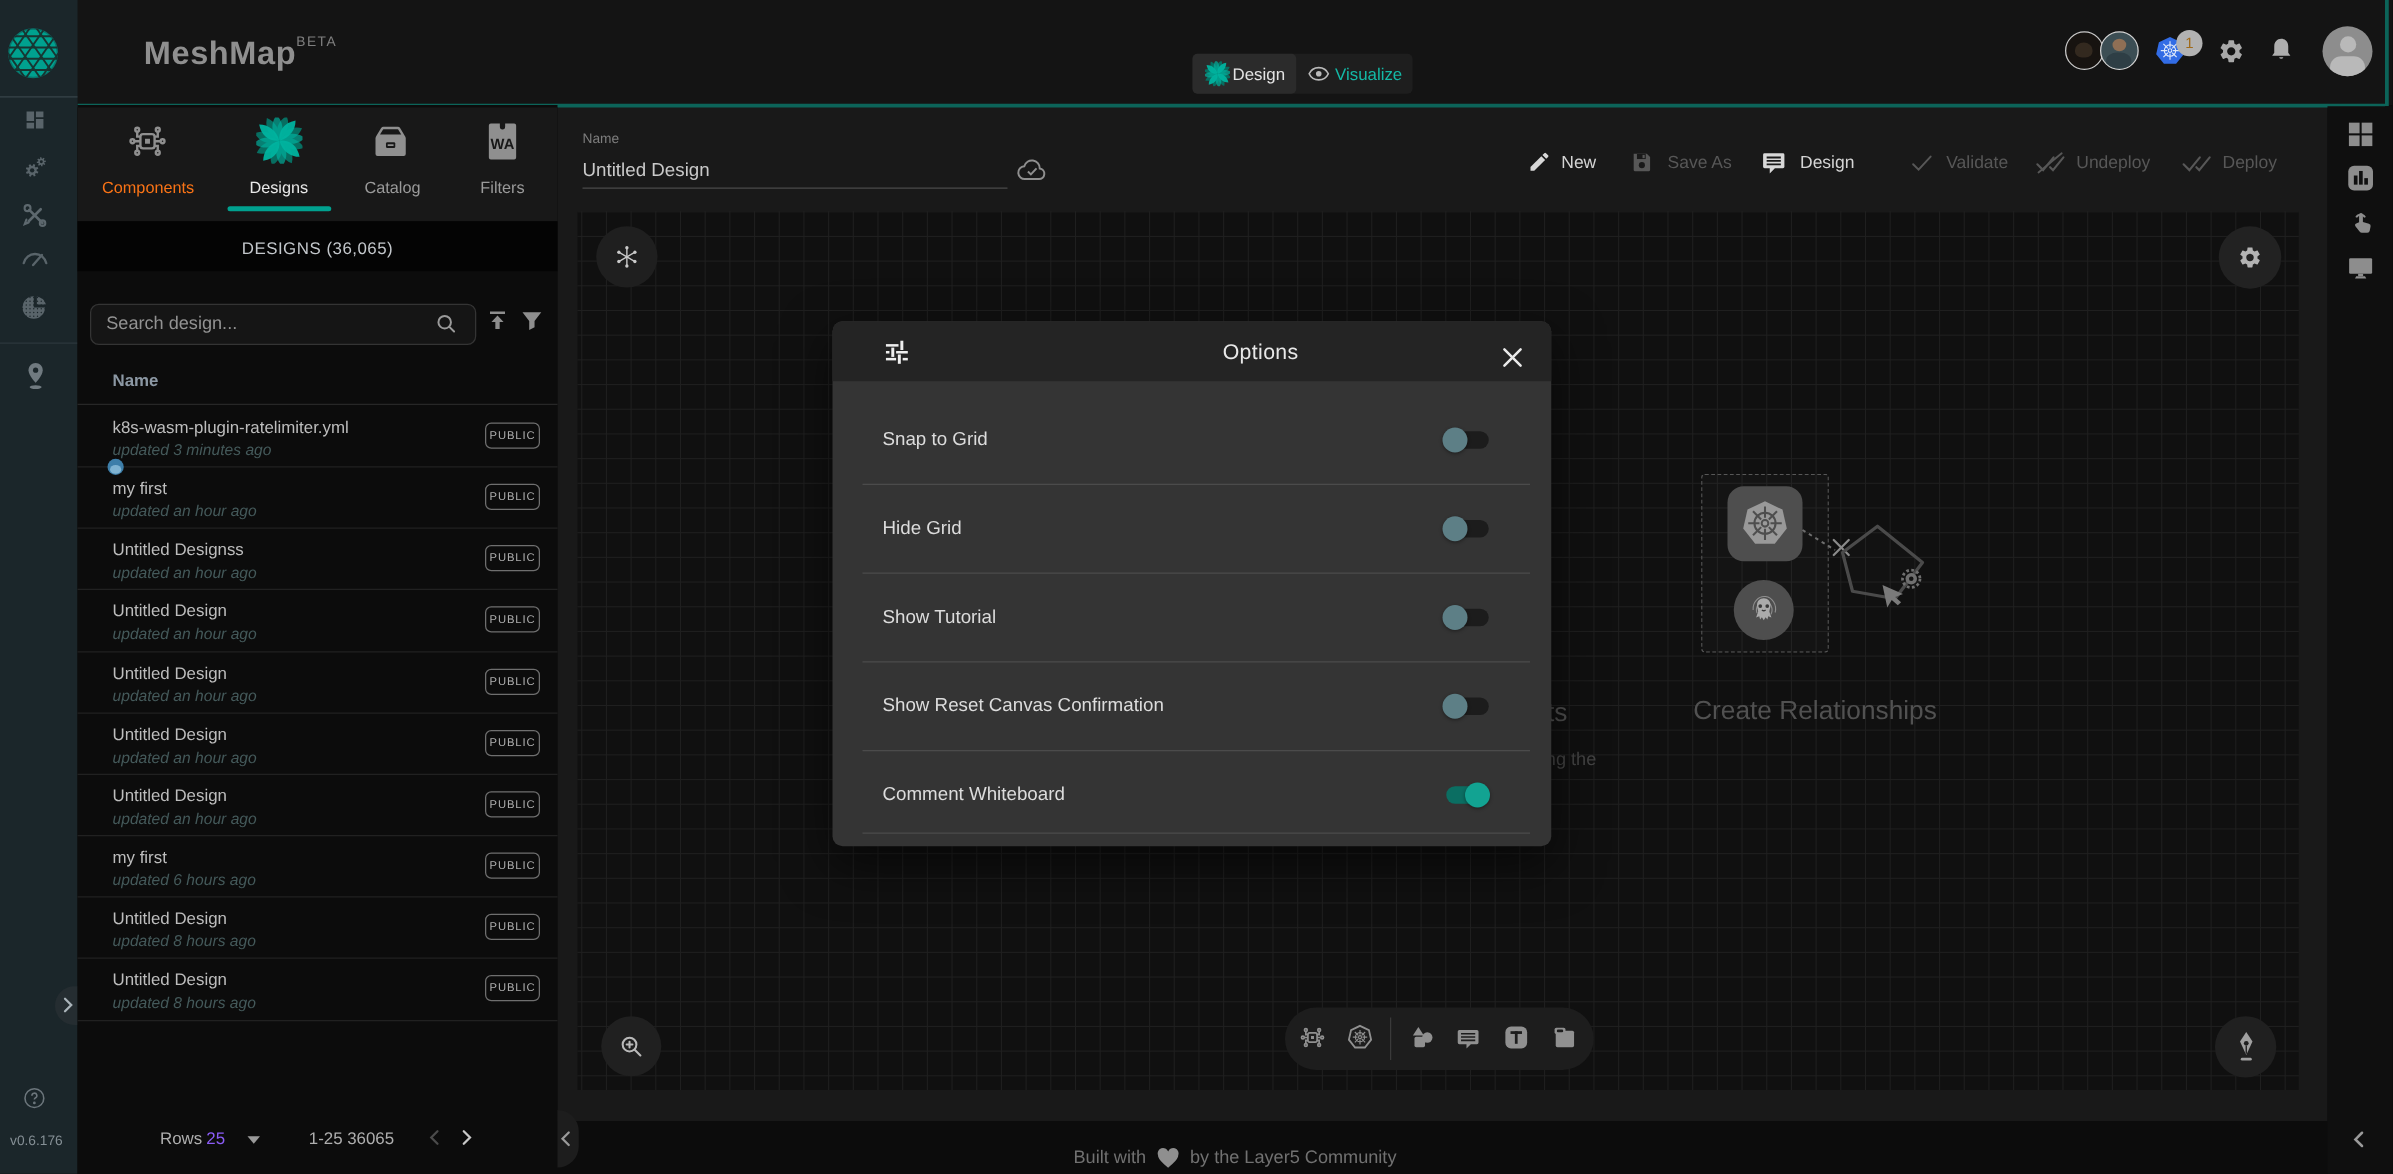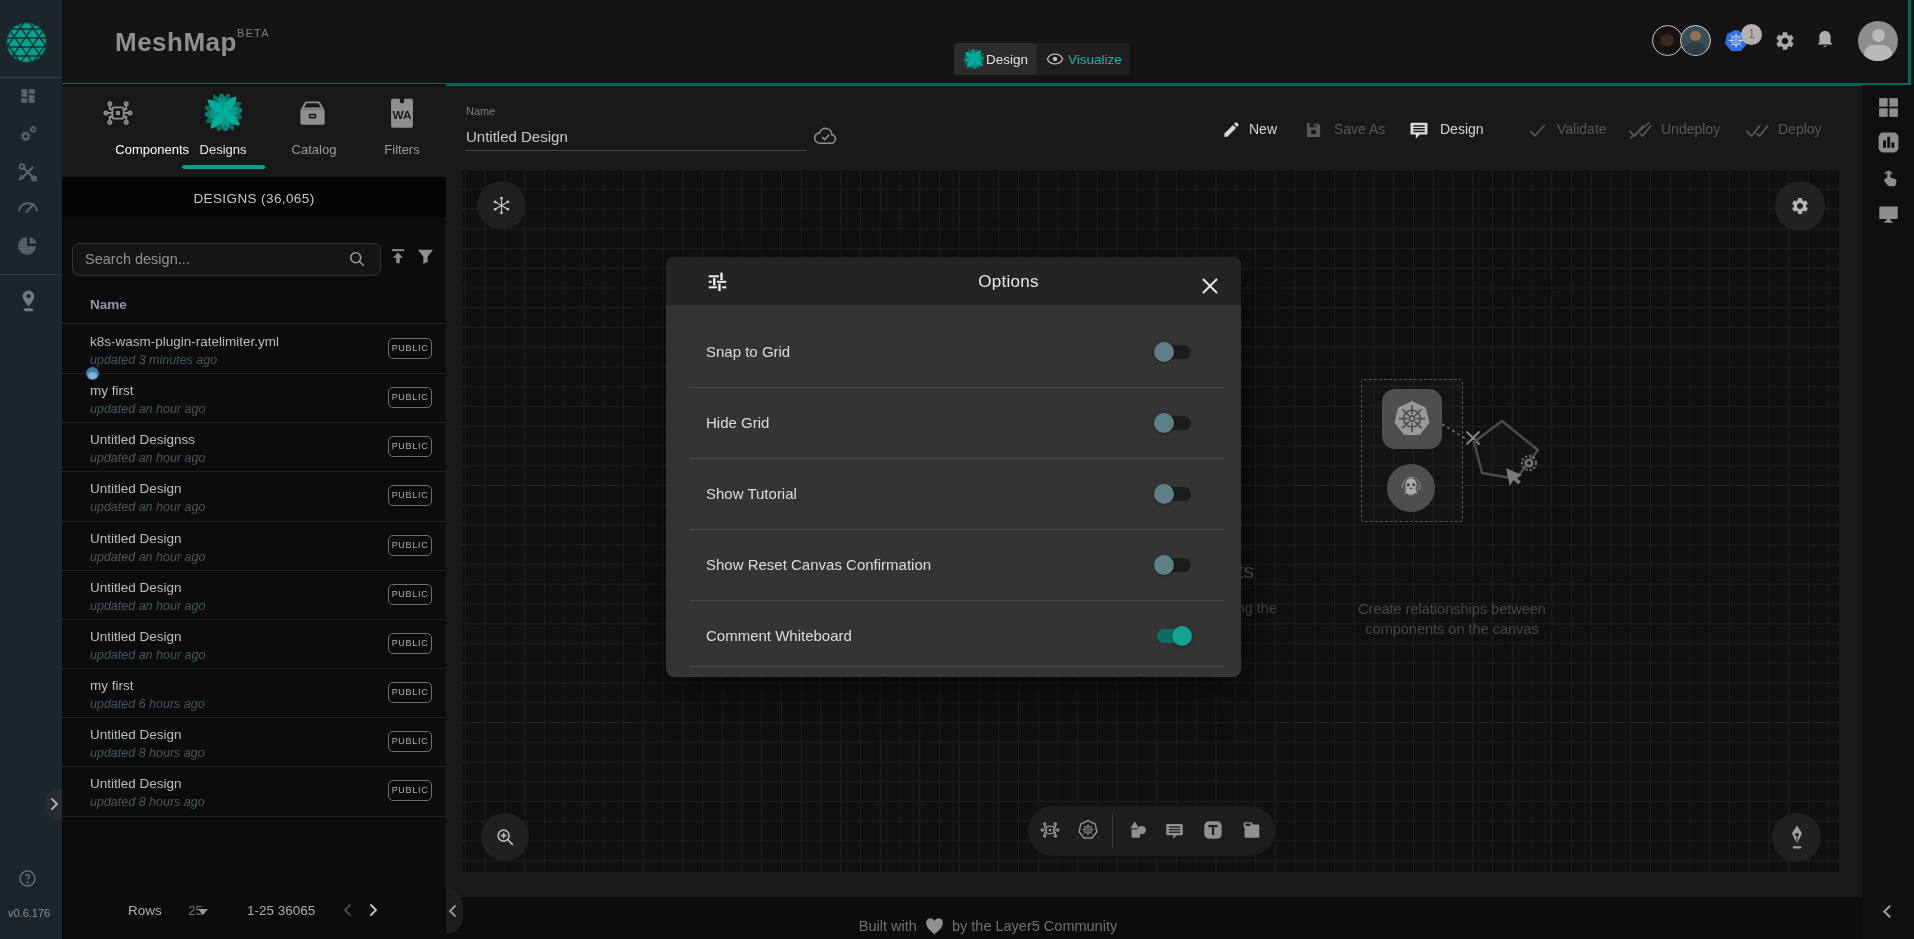--- a/index.html
+++ b/index.html
@@ -49,21 +49,21 @@
  <g stroke="#8a8a8a" stroke-width="1.8" stroke-linecap="round">
         <line x1="33" y1="28" x2="45" y2="40"></line>
         <line x1="45" y1="28" x2="33" y2="40"></line>
       </g>
  <polygon points="68,17 104,46 82,75 48,69 40,38" fill="rgba(255,255,255,0.012)" stroke="#4a4a4a" stroke-width="2.6" stroke-linejoin="round"></polygon>
  <circle cx="95" cy="59" r="7" fill="none" stroke="#6f6f6f" stroke-width="2.2" stroke-dasharray="2.2 1.9"></circle>
  <circle cx="95" cy="59" r="4.6" fill="#6f6f6f"></circle>
  <circle cx="95" cy="59" r="1.8" fill="#141414"></circle>
  <path d="M72 64 l3.8 18 l3.6 -6 l4.8 4.2 l2.7 -2.4 l-4.8 -4.2 l6.3 -2.4 Z" fill="#7a7a7a"></path>
 </svg>
-<div class="abs" style="left:1302px;top:599px;width:300px;text-align:center;font-size:14.5px;line-height:20px;color:#464646;">Create relationships between<br>components on the canvas</div>
+<div class="abs" style="left:1302px;top:557px;width:300px;text-align:center;font-size:21px;color:#515151;">Create Relationships</div>
 
 <div class="abs" style="left:477px;top:181px;width:49px;height:49px;border-radius:50%;background:#1f1f1f;"></div>
 <svg class="ic" style="left:492px;top:196px" width="19" height="19" viewBox="0 0 24 24" stroke="#c9c9c9" stroke-width="1.4" stroke-linecap="round">
  <line x1="12" y1="2.5" x2="12" y2="21.5"></line>
       <line x1="3.8" y1="7.2" x2="20.2" y2="16.8"></line>
       <line x1="3.8" y1="16.8" x2="20.2" y2="7.2"></line>
  <g fill="#c9c9c9" stroke="none">
         <circle cx="12" cy="2.8" r="1.7"></circle>
         <circle cx="12" cy="21.2" r="1.7"></circle>
         <circle cx="3.9" cy="7.3" r="1.7"></circle>
@@ -347,21 +347,21 @@
     <circle cx="3.5" cy="12" r="1.1"></circle>
  <path d="M8 14.6 H6.2 V17.4"></path>
     <circle cx="6.2" cy="18.5" r="1.1"></circle>
  <path d="M16 9.4 H17.8 V6.6"></path>
     <circle cx="17.8" cy="5.5" r="1.1"></circle>
  <path d="M16 12 H19.4"></path>
     <circle cx="20.5" cy="12" r="1.1"></circle>
  <path d="M16 14.6 H17.8 V17.4"></path>
     <circle cx="17.8" cy="18.5" r="1.1"></circle>
 </svg>
-<div class="abs" style="left:76px;top:142px;width:113px;text-align:right;font-size:13px;color:#ffffff;">Components</div>
+<div class="abs" style="left:62px;top:142px;width:113px;text-align:center;font-size:13px;color:#f97316;">Components</div>
 <svg class="ic" style="left:205px;top:94px" width="37" height="37" viewBox="0 0 40 40">
  <g fill="#076e61">
       <path d="M20 20 C29 17.5 34 10.5 34 2.5 C23.5 4.5 19 12 20 20 Z" transform="rotate(22.5 20 20)"></path>
       <path d="M20 20 C29 17.5 34 10.5 34 2.5 C23.5 4.5 19 12 20 20 Z" transform="rotate(67.5 20 20)"></path>
       <path d="M20 20 C29 17.5 34 10.5 34 2.5 C23.5 4.5 19 12 20 20 Z" transform="rotate(112.5 20 20)"></path>
       <path d="M20 20 C29 17.5 34 10.5 34 2.5 C23.5 4.5 19 12 20 20 Z" transform="rotate(157.5 20 20)"></path>
       <path d="M20 20 C29 17.5 34 10.5 34 2.5 C23.5 4.5 19 12 20 20 Z" transform="rotate(202.5 20 20)"></path>
       <path d="M20 20 C29 17.5 34 10.5 34 2.5 C23.5 4.5 19 12 20 20 Z" transform="rotate(247.5 20 20)"></path>
       <path d="M20 20 C29 17.5 34 10.5 34 2.5 C23.5 4.5 19 12 20 20 Z" transform="rotate(292.5 20 20)"></path>
       <path d="M20 20 C29 17.5 34 10.5 34 2.5 C23.5 4.5 19 12 20 20 Z" transform="rotate(337.5 20 20)"></path>
@@ -449,21 +449,21 @@
 <div class="abs" style="left:388px;top:731px;width:44px;height:21px;border:1px solid #6f6f6f;border-radius:5px;box-sizing:border-box;text-align:center;line-height:19px;font-size:9px;color:#aeaeae;letter-spacing:0.7px;">PUBLIC</div>
 <div class="abs" style="left:62px;top:766.4px;width:384px;height:1px;background:#212121;"></div>
 <div class="abs" style="left:90px;top:776px;font-size:13.5px;color:#bdbdbd;">Untitled Design</div>
 <div class="abs" style="left:90px;top:795px;font-size:12.5px;font-style:italic;color:#44595a;">updated 8 hours ago</div>
 <div class="abs" style="left:388px;top:780px;width:44px;height:21px;border:1px solid #6f6f6f;border-radius:5px;box-sizing:border-box;text-align:center;line-height:19px;font-size:9px;color:#aeaeae;letter-spacing:0.7px;">PUBLIC</div>
 <div class="abs" style="left:62px;top:815.5px;width:384px;height:1px;background:#212121;"></div>
 <div class="abs" style="left:86px;top:367px;width:13px;height:13px;border-radius:50%;background:#3d7ea9;overflow:hidden;">
     <div class="abs" style="left:2px;top:5px;width:9px;height:7px;border-radius:50%;background:#7fb3d2;"></div>
   </div>
 <div class="abs" style="left:128px;top:903px;font-size:13.5px;color:#aeaeae;">Rows</div>
-<div class="abs" style="left:188px;top:903px;font-size:13.5px;color:#737373;">25</div>
+<div class="abs" style="left:165px;top:903px;font-size:13.5px;color:#8b5cf6;">25</div>
 <div class="abs" style="left:198px;top:909px;width:0;height:0;border-left:5.5px solid transparent;border-right:5.5px solid transparent;border-top:6px solid #9a9a9a;"></div>
 <div class="abs" style="left:247px;top:903px;font-size:13.5px;color:#aeaeae;">1-25 36065</div>
 <svg class="ic" style="left:341px;top:902px" width="14" height="16" viewBox="0 0 14 16" fill="none" stroke="#4a4a4a" stroke-width="1.8" stroke-linecap="round">
     <polyline points="9,3 4,8 9,13"></polyline>
   </svg>
 <svg class="ic" style="left:366px;top:902px" width="14" height="16" viewBox="0 0 14 16" fill="none" stroke="#c9c9c9" stroke-width="1.8" stroke-linecap="round">
     <polyline points="5,3 10,8 5,13"></polyline>
   </svg>
 <div class="abs" style="left:446px;top:888px;width:17px;height:46px;background:#1d1d1d;border-radius:0 17px 17px 0;"></div>
 <svg class="ic" style="left:447px;top:903px" width="12" height="16" viewBox="0 0 12 16" fill="none" stroke="#9a9a9a" stroke-width="1.8" stroke-linecap="round">

